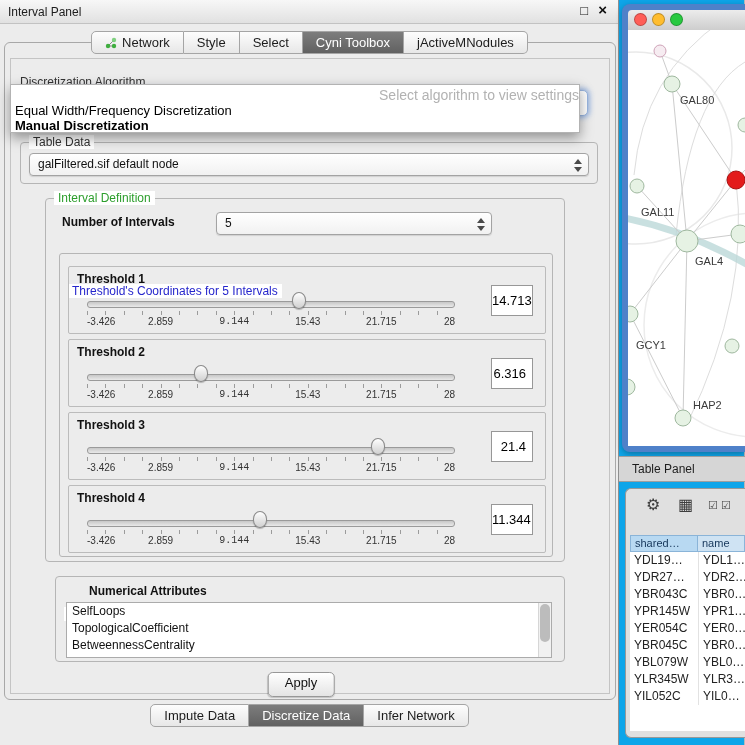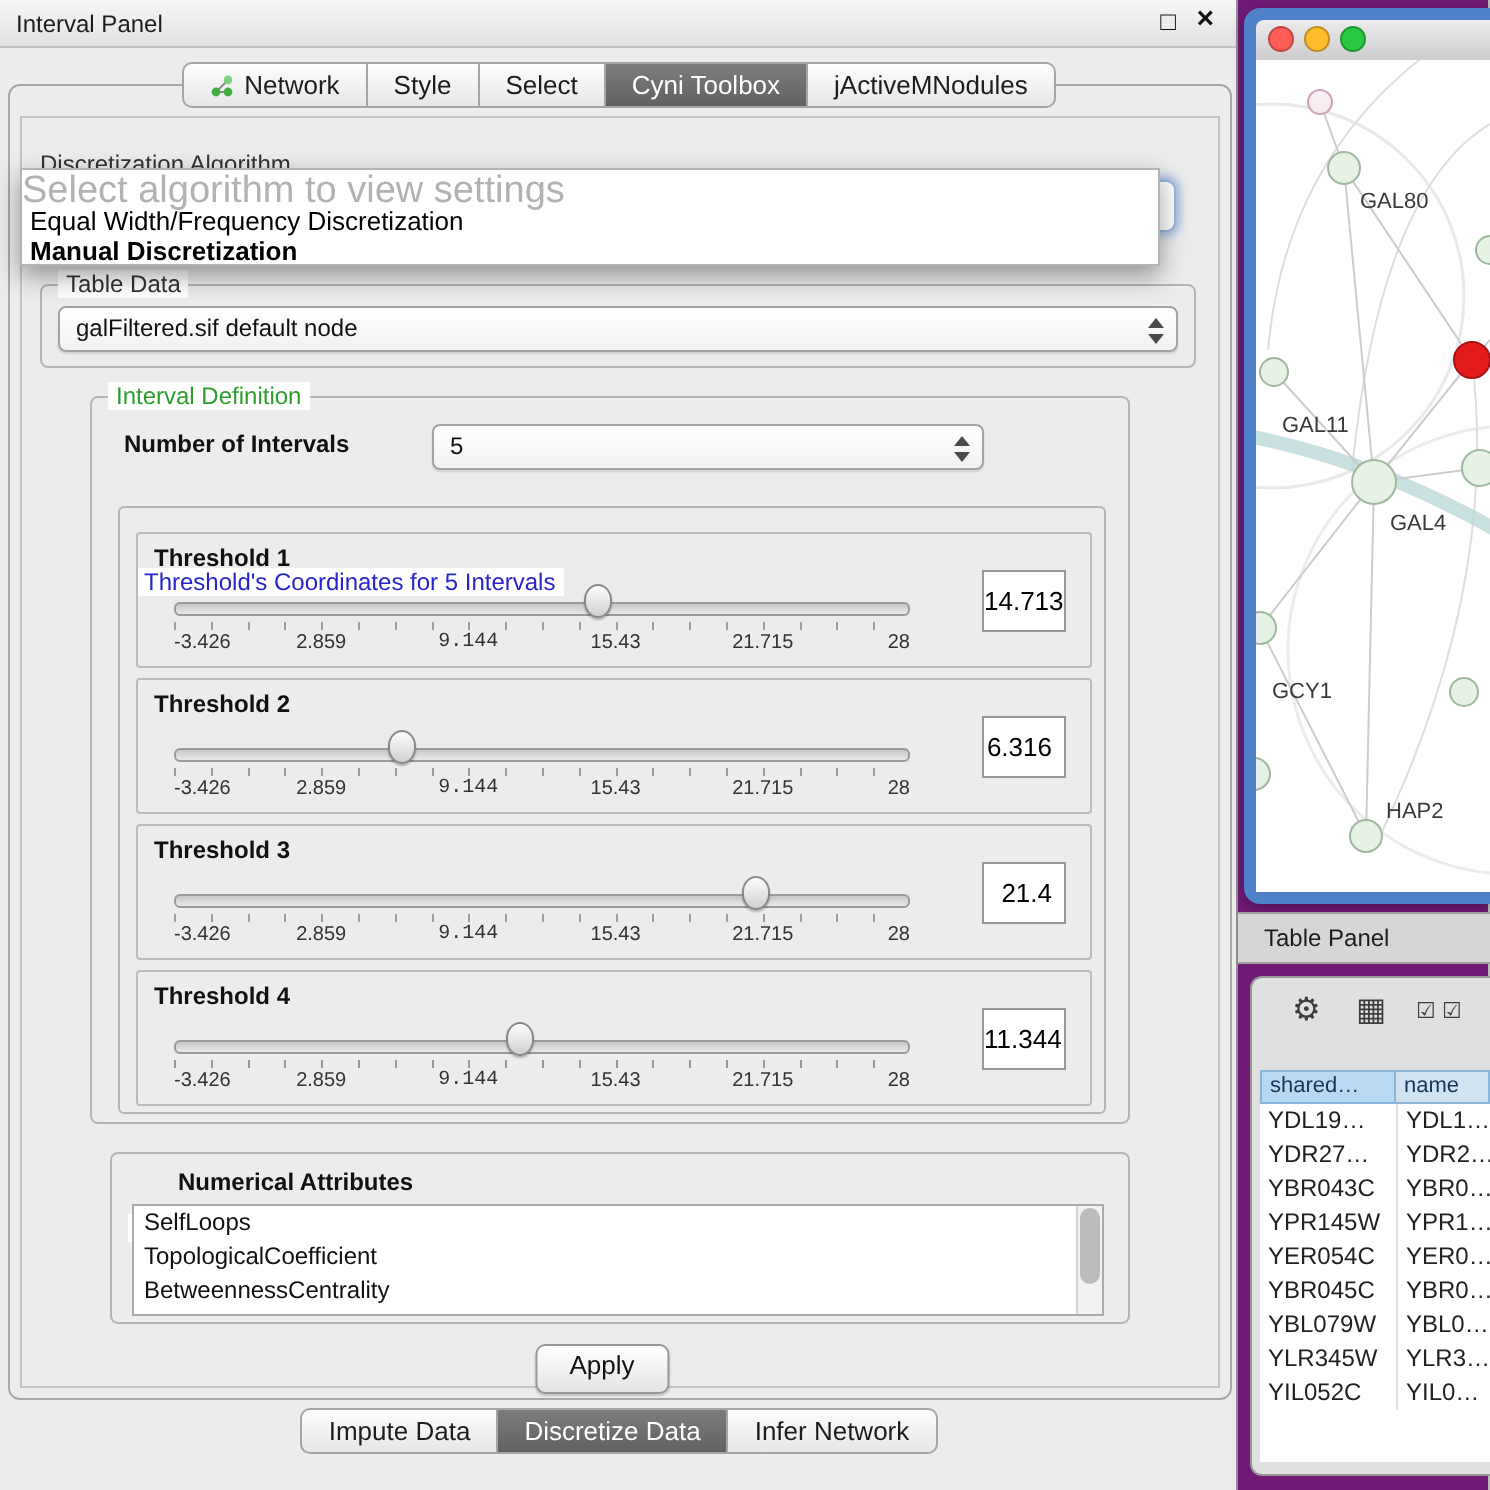--- a/index.html
+++ b/index.html
@@ -54,21 +54,21 @@
   .algo-combo {
     position:absolute; left:25px; top:90px; width:563px; height:26px; z-index:2;
     background:#fff; border:1px solid #9ab6e0; border-radius:5px;
     box-shadow:0 0 5px 2px rgba(92,142,220,0.55);
   }
   .algo-popup {
     position:absolute; left:10px; top:84px; width:570px; height:49px; z-index:30;
     background:#fff; border:1px solid #b3b3b3;
     box-shadow:0 5px 12px rgba(0,0,0,0.38);
   }
-  .popup-placeholder { margin-top:3px; height:15px; line-height:15px; text-align:left; color:#b2b2b2; font-size:19px; }
+  .popup-placeholder { margin-top:3px; height:15px; line-height:15px; text-align:right; color:#b2b2b2; font-size:14px; }
   .popup-item { height:15px; line-height:15px; padding-left:4px; font-size:13px; color:#000; }
   .popup-item.bold { font-weight:bold; }
 
   
   .group { position:absolute; border:1px solid #b5b5b5; border-radius:4px; }
   .group-title {
     position:absolute; top:-8px; left:8px; background:#ffffff;
     padding:0 4px; font-size:12px; color:#333; white-space:nowrap;
   }
   .group-title.green { color:#2c9e2c; }
@@ -142,21 +142,21 @@
 
   .apply-btn {
     position:absolute; left:301px; top:672px; transform:translateX(-50%);
     padding:0 16px; height:25px; line-height:20px; font-size:13px; color:#111;
     background:linear-gradient(#ffffff,#e4e4e4);
     border:1px solid #989898; border-radius:5px;
     box-shadow:0 1px 1px rgba(0,0,0,0.18);
   }
 
   
-  .right-region { position:absolute; left:619px; top:0; width:125px; height:745px; background:#701a75; }
+  .right-region { position:absolute; left:619px; top:0; width:125px; height:745px; background:#0ea5e9; }
 
   .net-window {
     position:absolute; left:3px; top:4px; width:123px; height:448px;
     background:#4f81c9; border-radius:8px 0 0 8px;
     box-shadow:0 2px 6px rgba(0,0,0,0.3);
   }
   .net-titlebar {
     position:absolute; left:6px; top:6px; right:0; height:20px;
     background:linear-gradient(#ececec,#cdcdcd); border-radius:4px 0 0 0;
   }

